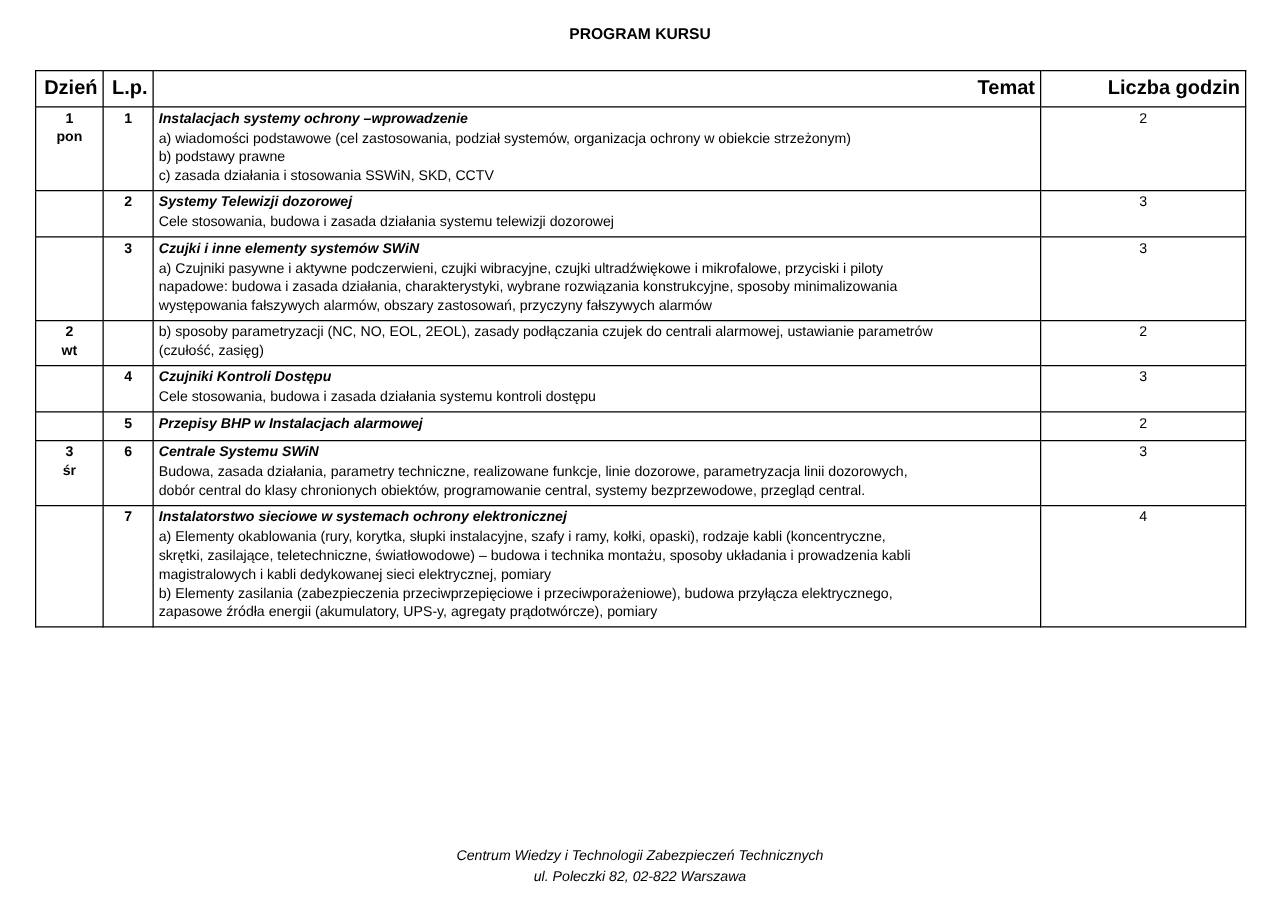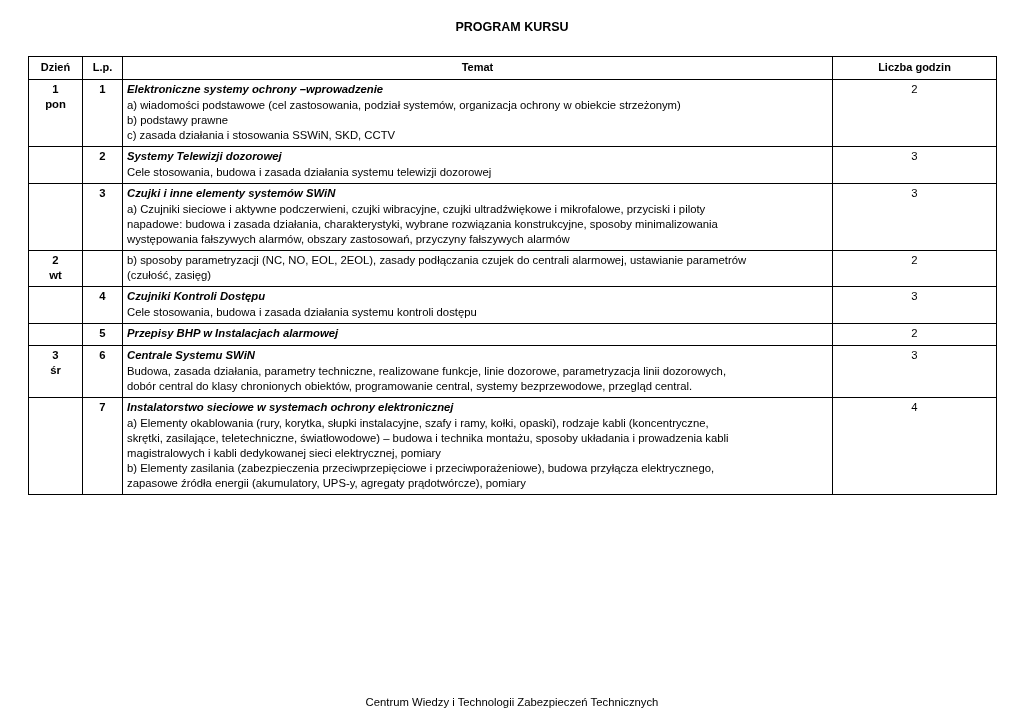--- a/index.html
+++ b/index.html
@@ -43,24 +43,24 @@
     table-layout: fixed;
   }
   table.course th, table.course td {
     border: 1px solid #000000;
     vertical-align: top;
     padding: 2px 4px 3px 4px;
     font-size: 11.3px;
     line-height: 1.33;
   }
   table.course th {
-    text-align: center;
+    text-align: right;
     font-weight: bold;
     padding: 3px 4px 4px 4px;
-    font-size: 11px;
+    font-size: 16px;
   }
   col.c-day   { width: 54px; }
   col.c-no    { width: 40px; }
   col.c-topic { width: 710px; }
   col.c-hours { width: 164px; }
 
   td.day, td.no, td.hours {
     text-align: center;
     font-weight: bold;
   }
@@ -78,21 +78,21 @@
   .tall-pad { padding-bottom: 34px; }
   .footer {
     position: absolute;
     left: 0;
     right: 0;
     bottom: 14px;
     text-align: center;
     font-size: 11.3px;
     line-height: 1.5;
   }
-  .footer div { margin: 0; }
+  .footer div { margin: 0; font-style: italic; }
 </style>
 </head>
 <body>
 
 <div class="page">
 
   <div class="doc-title">PROGRAM KURSU</div>
 
   <div class="doc-subtitle-block">
   </div>
@@ -110,42 +110,42 @@
         <th>L.p.</th>
         <th>Temat</th>
         <th>Liczba godzin</th>
       </tr>
     </thead>
     <tbody id="table-body">
         <tr>
           <td class="day">1<br>pon</td>
           <td class="no">1</td>
           <td>
-            <div class="topic-head">Elektroniczne systemy ochrony –wprowadzenie</div>
+            <div class="topic-head">Instalacjach systemy ochrony –wprowadzenie</div>
             <div class="topic-line">a) wiadomości podstawowe (cel zastosowania, podział systemów, organizacja ochrony w obiekcie strzeżonym)</div>
             <div class="topic-line">b) podstawy prawne</div>
             <div class="topic-line">c) zasada działania i stosowania SSWiN, SKD, CCTV</div>
           </td>
           <td class="hours">2</td>
         </tr>
         <tr>
           <td class="day"></td>
           <td class="no">2</td>
           <td>
             <div class="topic-head">Systemy Telewizji dozorowej</div>
             <div class="topic-line">Cele stosowania, budowa i zasada działania systemu telewizji dozorowej</div>
           </td>
           <td class="hours">3</td>
         </tr>
         <tr>
           <td class="day"></td>
           <td class="no">3</td>
           <td class="tall-pad">
             <div class="topic-head">Czujki i inne elementy systemów SWiN</div>
-            <div class="topic-line">a) Czujniki sieciowe i aktywne podczerwieni, czujki wibracyjne, czujki ultradźwiękowe i mikrofalowe, przyciski i piloty</div>
+            <div class="topic-line">a) Czujniki pasywne i aktywne podczerwieni, czujki wibracyjne, czujki ultradźwiękowe i mikrofalowe, przyciski i piloty</div>
             <div class="topic-line">napadowe: budowa i zasada działania, charakterystyki, wybrane rozwiązania konstrukcyjne, sposoby minimalizowania</div>
             <div class="topic-line">występowania fałszywych alarmów, obszary zastosowań, przyczyny fałszywych alarmów</div>
           </td>
           <td class="hours">3</td>
         </tr>
         <tr>
           <td class="day">2<br>wt</td>
           <td class="no"></td>
           <td>
             <div class="topic-line">b) sposoby parametryzacji (NC, NO, EOL, 2EOL), zasady podłączania czujek do centrali alarmowej, ustawianie parametrów</div>
@@ -191,15 +191,16 @@
             <div class="topic-line">b) Elementy zasilania (zabezpieczenia przeciwprzepięciowe i przeciwporażeniowe), budowa przyłącza elektrycznego,</div>
             <div class="topic-line">zapasowe źródła energii (akumulatory, UPS-y, agregaty prądotwórcze), pomiary</div>
           </td>
           <td class="hours">4</td>
         </tr>
       </tbody>
   </table>
 
   <div class="footer">
     <div>Centrum Wiedzy i Technologii Zabezpieczeń Technicznych</div>
+    <div>ul. Poleczki 82, 02-822 Warszawa</div>
   </div>
 
 </div>
 
 </body></html>

